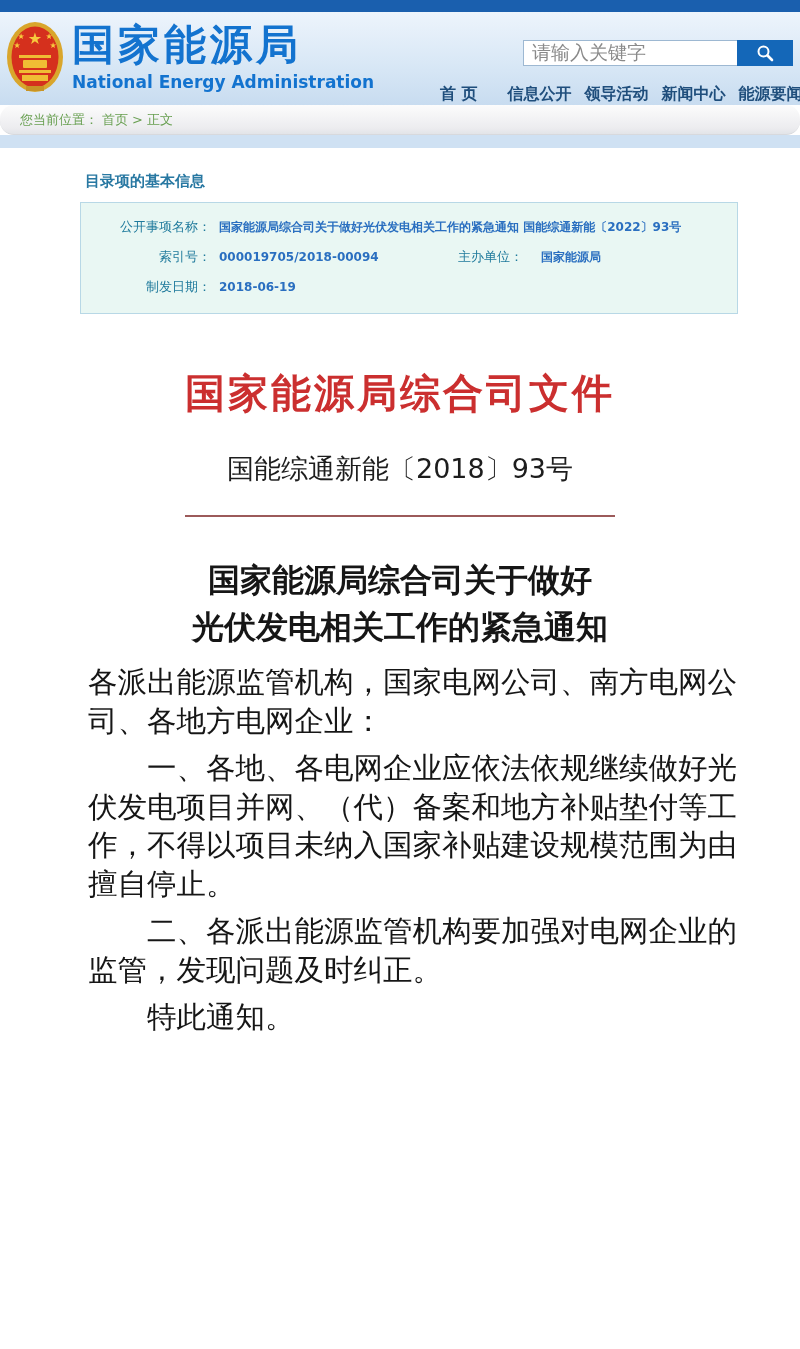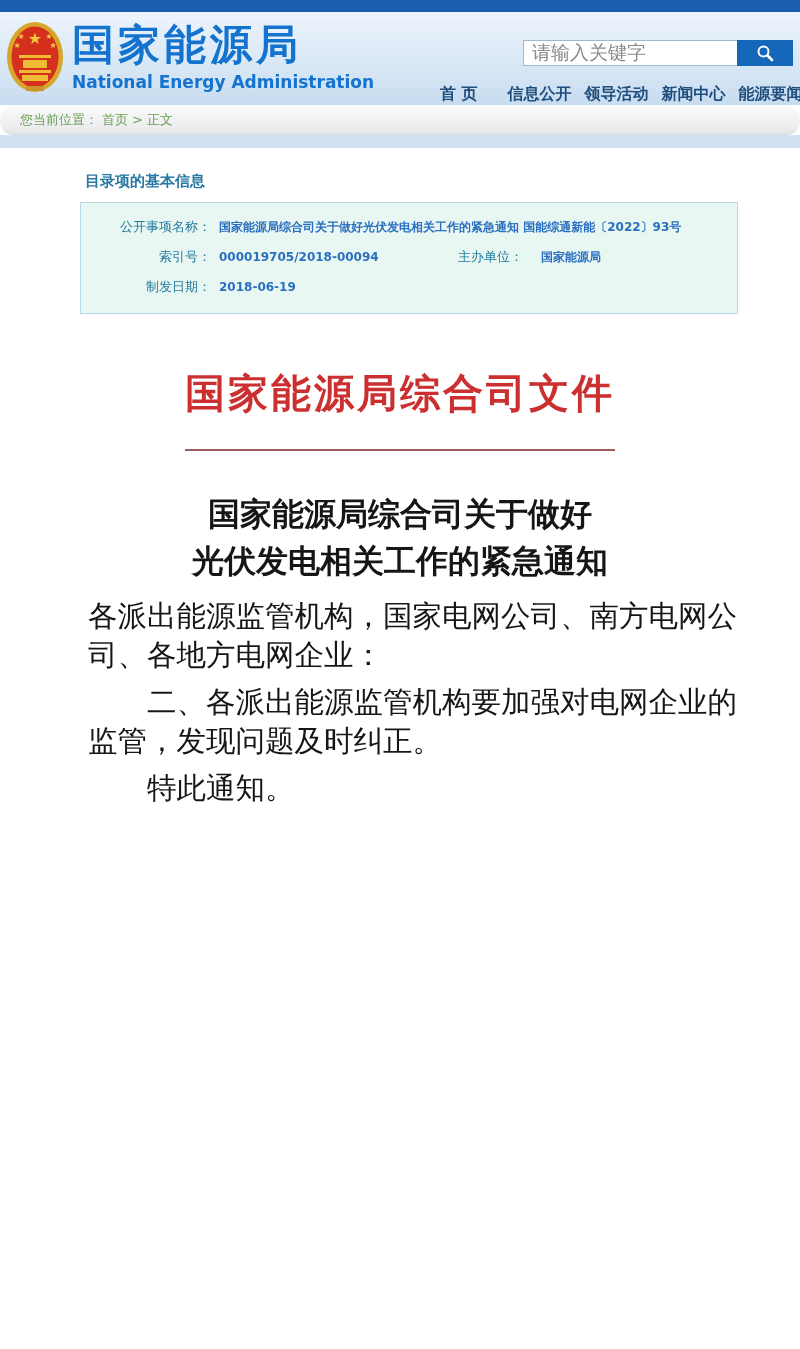--- a/index.html
+++ b/index.html
@@ -118,27 +118,29 @@
       <span class="lbl-org">主办单位：</span>
       <span class="val" style="padding-left:18px;">国家能源局</span>
     </div>
     <div class="cat-row">
       <span class="lbl">制发日期：</span>
       <span class="val">2018-06-19</span>
     </div>
   </div>
 
   <h1 class="letterhead">国家能源局综合司文件</h1>
+  <div class="doc-number">国能综通新能〔2018〕93号</div>
   <hr class="red-line">
 
   <h2 class="doc-title">
     <div>国家能源局综合司关于做好</div>
     <div>光伏发电相关工作的紧急通知</div>
   </h2>
 
   <div class="doc-body">
     <p class="salutation">各派出能源监管机构，国家电网公司、南方电网公司、各地方电网企业：</p>
+    <p class="para">一、各地、各电网企业应依法依规继续做好光伏发电项目并网、（代）备案和地方补贴垫付等工作，不得以项目未纳入国家补贴建设规模范围为由擅自停止。</p>
     <p class="para">二、各派出能源监管机构要加强对电网企业的监管，发现问题及时纠正。</p>
     <p class="para">特此通知。</p>
   </div>
 
 
 </main>
 
 </body></html>

